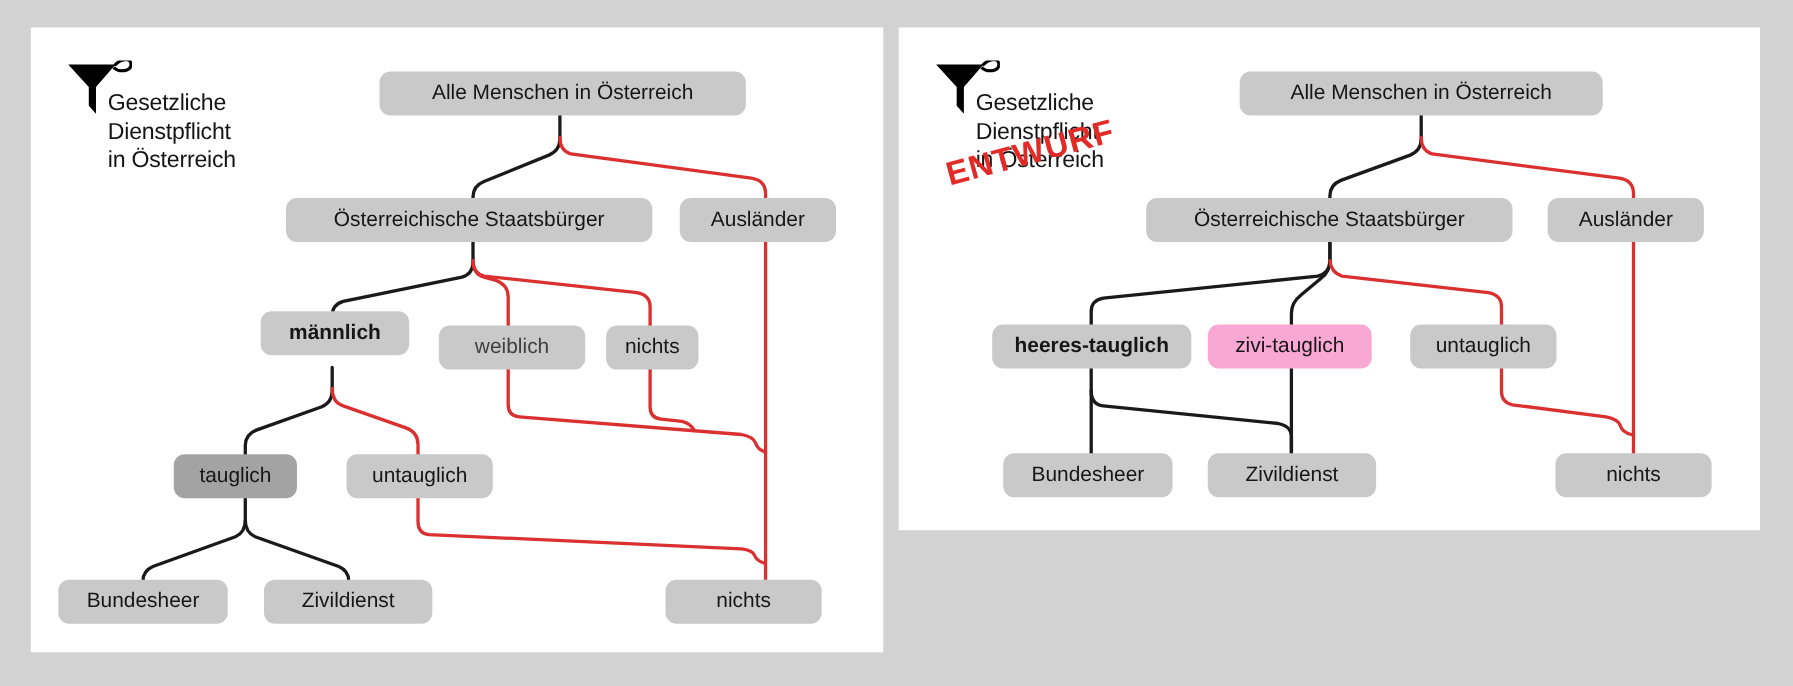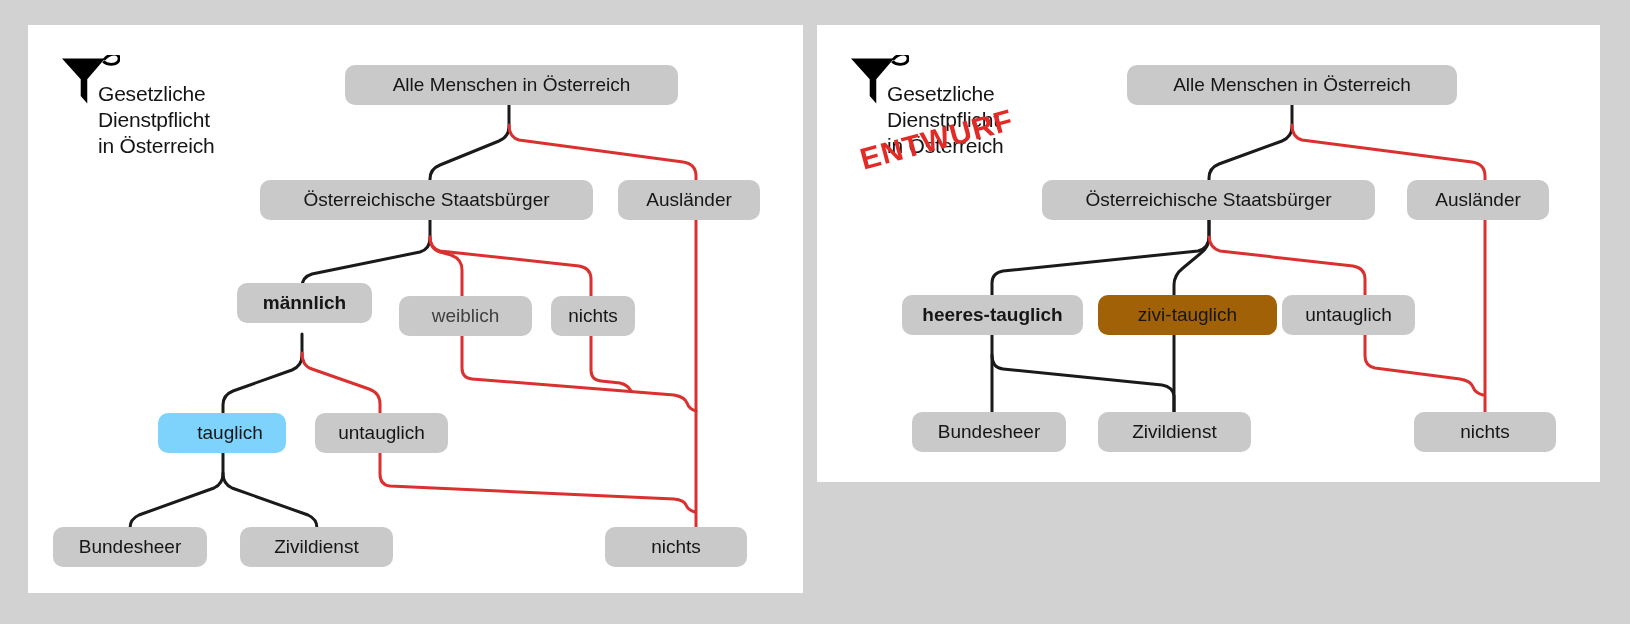--- a/index.html
+++ b/index.html
@@ -66,21 +66,21 @@
     <div>Gesetzliche</div>
     <div>Dienstpflicht</div>
     <div>in Österreich</div>
   </div>
 <div class="node" style="left: 317px; top: 40px; width: 333px; height: 40px; background: rgb(201, 201, 201); color: rgb(22, 22, 22);">Alle Menschen in Österreich</div>
     <div class="node" style="left: 232px; top: 155px; width: 333px; height: 40px; background: rgb(201, 201, 201); color: rgb(22, 22, 22);">Österreichische Staatsbürger</div>
     <div class="node" style="left: 590px; top: 155px; width: 142px; height: 40px; background: rgb(201, 201, 201); color: rgb(22, 22, 22);">Ausländer</div>
     <div class="node" style="left: 209px; top: 258px; width: 135px; height: 40px; background: rgb(201, 201, 201); color: rgb(22, 22, 22); font-weight: bold;">männlich</div>
     <div class="node" style="left: 371px; top: 271px; width: 133px; height: 40px; background: rgb(201, 201, 201); color: #404040; border-radius: 10px;">weiblich</div>
     <div class="node" style="left: 523px; top: 271px; width: 84px; height: 40px; background: rgb(201, 201, 201); color: rgb(22, 22, 22);">nichts</div>
-    <div class="node" style="left: 130px; top: 388px; width: 112px; height: 40px; background: #7dd3fc; color: rgb(22, 22, 22); padding-left: 16px;">tauglich</div>
+    <div class="node" style="left: 130px; top: 388px; width: 112px; height: 40px; background: #a3a3a3; color: rgb(22, 22, 22);">tauglich</div>
     <div class="node" style="left: 287px; top: 388px; width: 133px; height: 40px; background: rgb(201, 201, 201); color: rgb(22, 22, 22);">untauglich</div>
     <div class="node" style="left: 25px; top: 502px; width: 154px; height: 40px; background: rgb(201, 201, 201); color: rgb(22, 22, 22);">Bundesheer</div>
     <div class="node" style="left: 212px; top: 502px; width: 153px; height: 40px; background: rgb(201, 201, 201); color: rgb(22, 22, 22);">Zivildienst</div>
     <div class="node" style="left: 577px; top: 502px; width: 142px; height: 40px; background: rgb(201, 201, 201); color: rgb(22, 22, 22);">nichts</div>
   </section>
 
 <section class="panel" style="left: 817px; top: 25px; width: 783px; height: 457px; background: rgb(255, 255, 255);">
   <svg class="edge-layer" xmlns="http://www.w3.org/2000/svg" viewBox="0 0 783 457">
       <path d="M475 80 V101 Q475 112 465 116 L402 139 Q392 143 392 153 V158" fill="none" stroke="#1a1a1a" stroke-width="3" stroke-linecap="round"></path>
       <path d="M475 100 Q475 112 485 115 L655 137 Q668 139 668 151 V390" fill="none" stroke="#da3030" stroke-width="3" stroke-linecap="round"></path>
@@ -98,18 +98,18 @@
   <div class="title">
     <div>Gesetzliche</div>
     <div>Dienstpflicht</div>
     <div>in Österreich</div>
   </div>
   <div class="stamp" style="color: rgb(226, 43, 39);">ENTWURF</div>
 <div class="node" style="left: 310px; top: 40px; width: 330px; height: 40px; background: rgb(201, 201, 201); color: rgb(22, 22, 22);">Alle Menschen in Österreich</div>
     <div class="node" style="left: 225px; top: 155px; width: 333px; height: 40px; background: rgb(201, 201, 201); color: rgb(22, 22, 22);">Österreichische Staatsbürger</div>
     <div class="node" style="left: 590px; top: 155px; width: 142px; height: 40px; background: rgb(201, 201, 201); color: rgb(22, 22, 22);">Ausländer</div>
     <div class="node" style="left: 85px; top: 270px; width: 181px; height: 40px; background: rgb(201, 201, 201); color: rgb(22, 22, 22); font-weight: bold;">heeres-tauglich</div>
-    <div class="node" style="left: 281px; top: 270px; width: 179px; height: 40px; background: #a16207; color: rgb(22, 22, 22);">zivi-tauglich</div>
+    <div class="node" style="left: 281px; top: 270px; width: 149px; height: 40px; background: #f9a8d4; color: rgb(22, 22, 22);">zivi-tauglich</div>
     <div class="node" style="left: 465px; top: 270px; width: 133px; height: 40px; background: rgb(201, 201, 201); color: rgb(22, 22, 22);">untauglich</div>
     <div class="node" style="left: 95px; top: 387px; width: 154px; height: 40px; background: rgb(201, 201, 201); color: rgb(22, 22, 22);">Bundesheer</div>
     <div class="node" style="left: 281px; top: 387px; width: 153px; height: 40px; background: rgb(201, 201, 201); color: rgb(22, 22, 22);">Zivildienst</div>
     <div class="node" style="left: 597px; top: 387px; width: 142px; height: 40px; background: rgb(201, 201, 201); color: rgb(22, 22, 22);">nichts</div>
   </section>
 
 </body></html>

